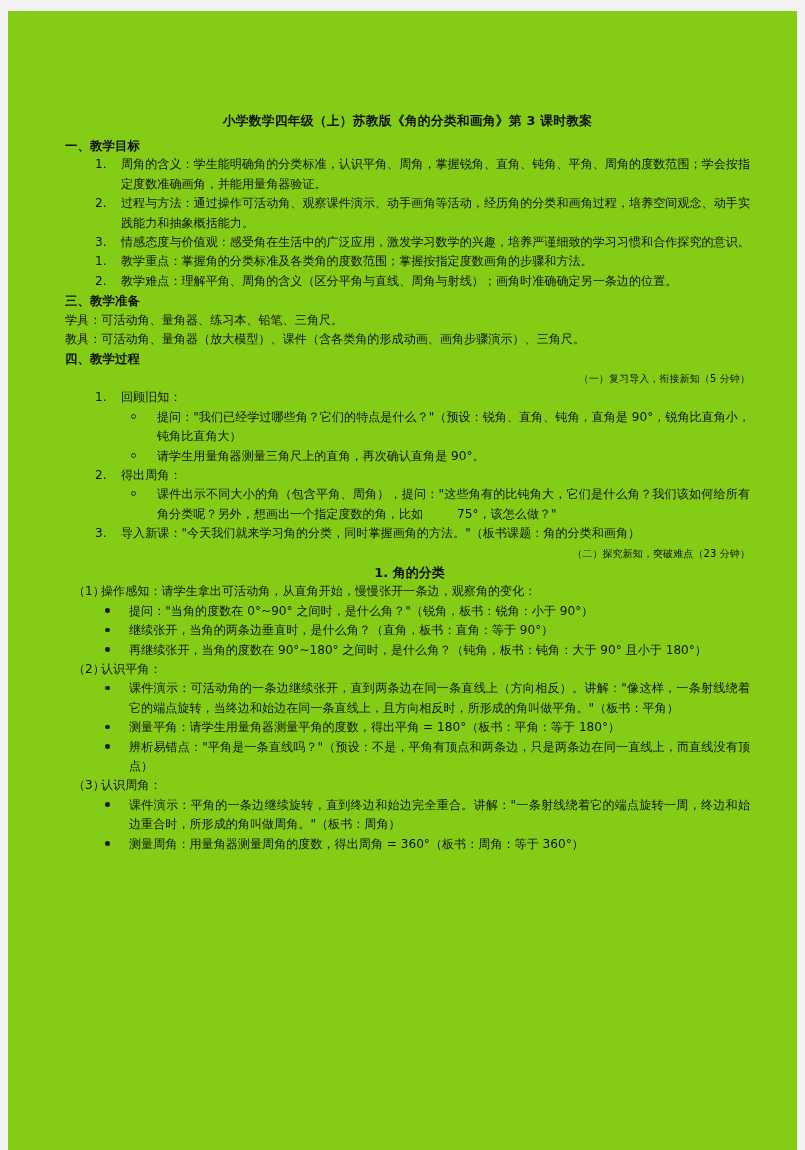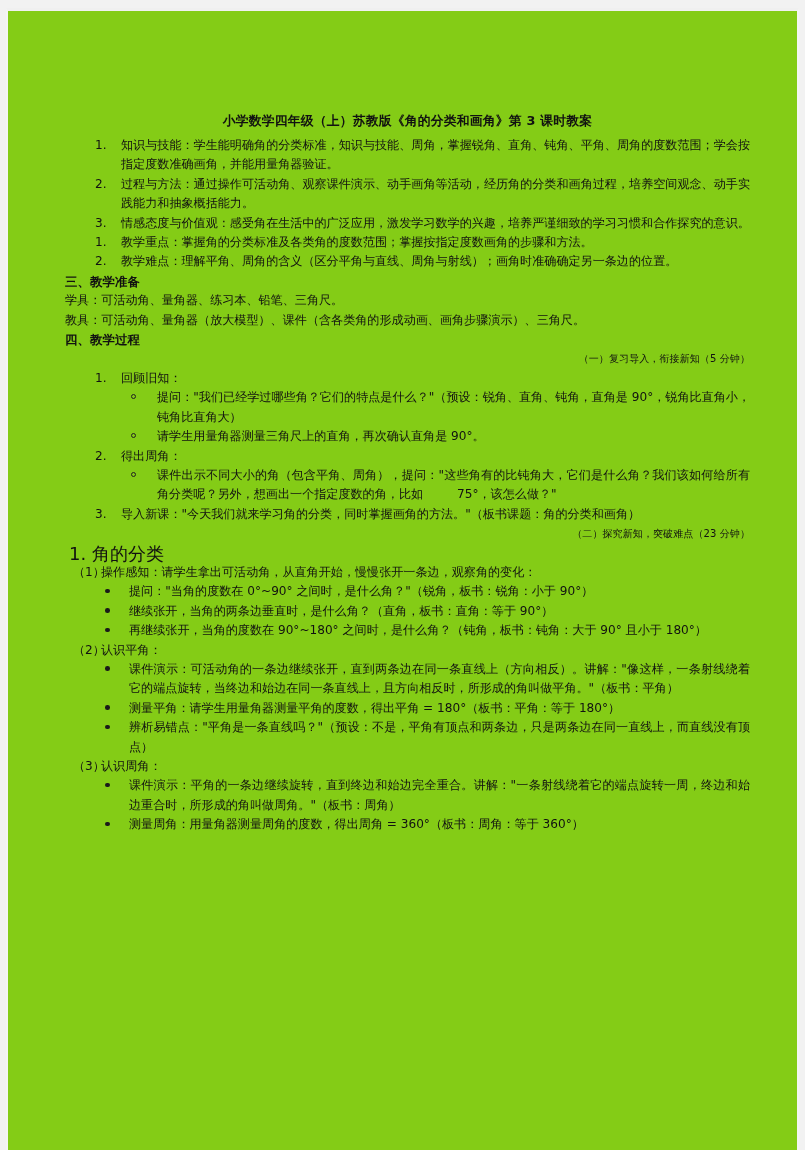--- a/index.html
+++ b/index.html
@@ -51,24 +51,24 @@
   }
   .h2 {
     font-weight: normal;
     font-size: 10px;
     line-height: 19.4px;
     text-align: right;
     padding-left: 4px;
     letter-spacing: 0.1px;
   }
   .h3 {
-    font-weight: normal;
-    font-size: 18px;
-    line-height: 19.4px;
-    text-align: left;
+    font-weight: bold;
+    font-size: 13px;
+    line-height: 19.4px;
+    text-align: center;
     padding-left: 4px;
   }
   .plain {
     text-align: left;
     line-height: 19.4px;
   }
   
   .lvl1 {
     position: relative;
     padding-left: 56px;
@@ -144,23 +144,24 @@
   .wide-gap { display: inline-block; width: 34px; }
 </style>
 </head>
 <body>
 
 <div id="page">
   <div id="doc">
 
     <div class="doc-title">小学数学四年级（上）苏教版《角的分类和画角》第 3 课时教案</div>
 
+    <div class="h1">一、教学目标</div>
     <div class="lvl1">
       <span class="mk">1.</span>
-      <span class="t">知识与技能：学生能明确角的分类标准，知识与技能、周角，掌握锐角、直角、钝角、平角、周角的度数范围；学会按指定度数准确画角，并能用量角器验证。</span>
+      <span class="t">周角的含义：学生能明确角的分类标准，认识平角、周角，掌握锐角、直角、钝角、平角、周角的度数范围；学会按指定度数准确画角，并能用量角器验证。</span>
     </div>
     <div class="lvl1">
       <span class="mk">2.</span>
       <span class="t">过程与方法：通过操作可活动角、观察课件演示、动手画角等活动，经历角的分类和画角过程，培养空间观念、动手实践能力和抽象概括能力。</span>
     </div>
     <div class="lvl1">
       <span class="mk">3.</span>
       <span class="t">情感态度与价值观：感受角在生活中的广泛应用，激发学习数学的兴趣，培养严谨细致的学习习惯和合作探究的意识。</span>
     </div>
 

